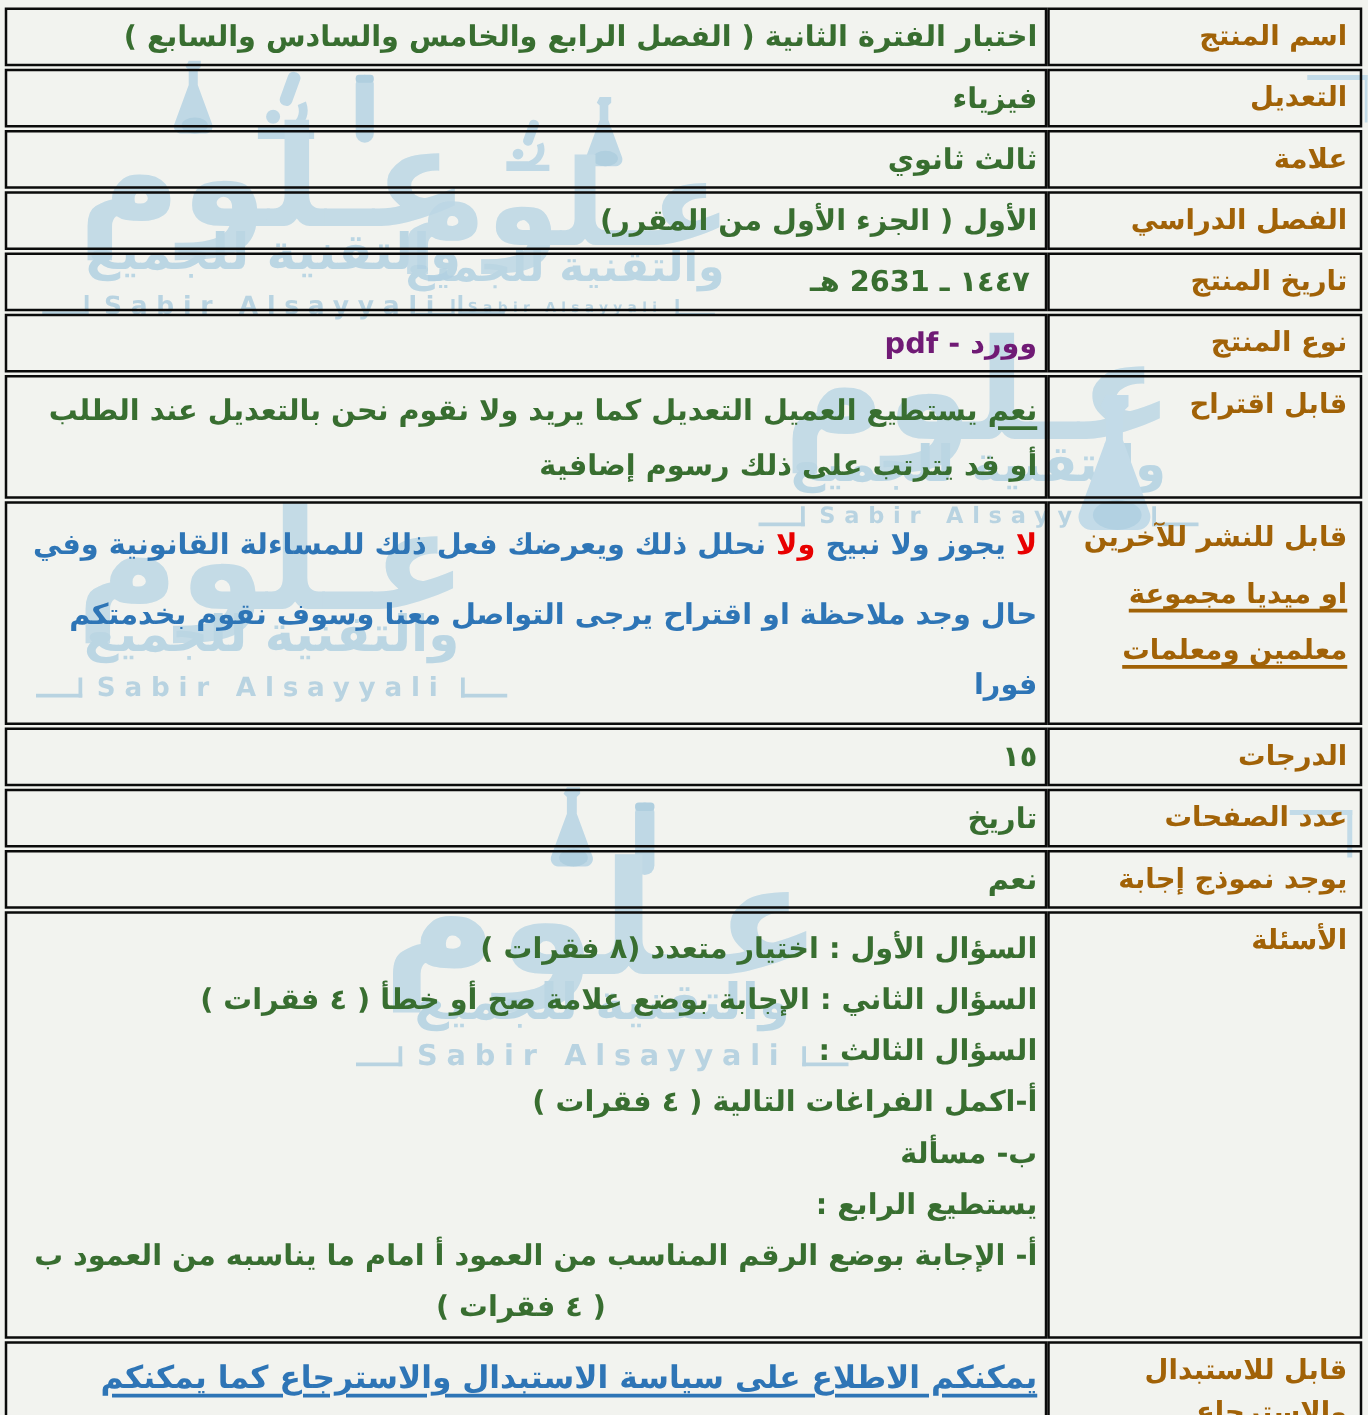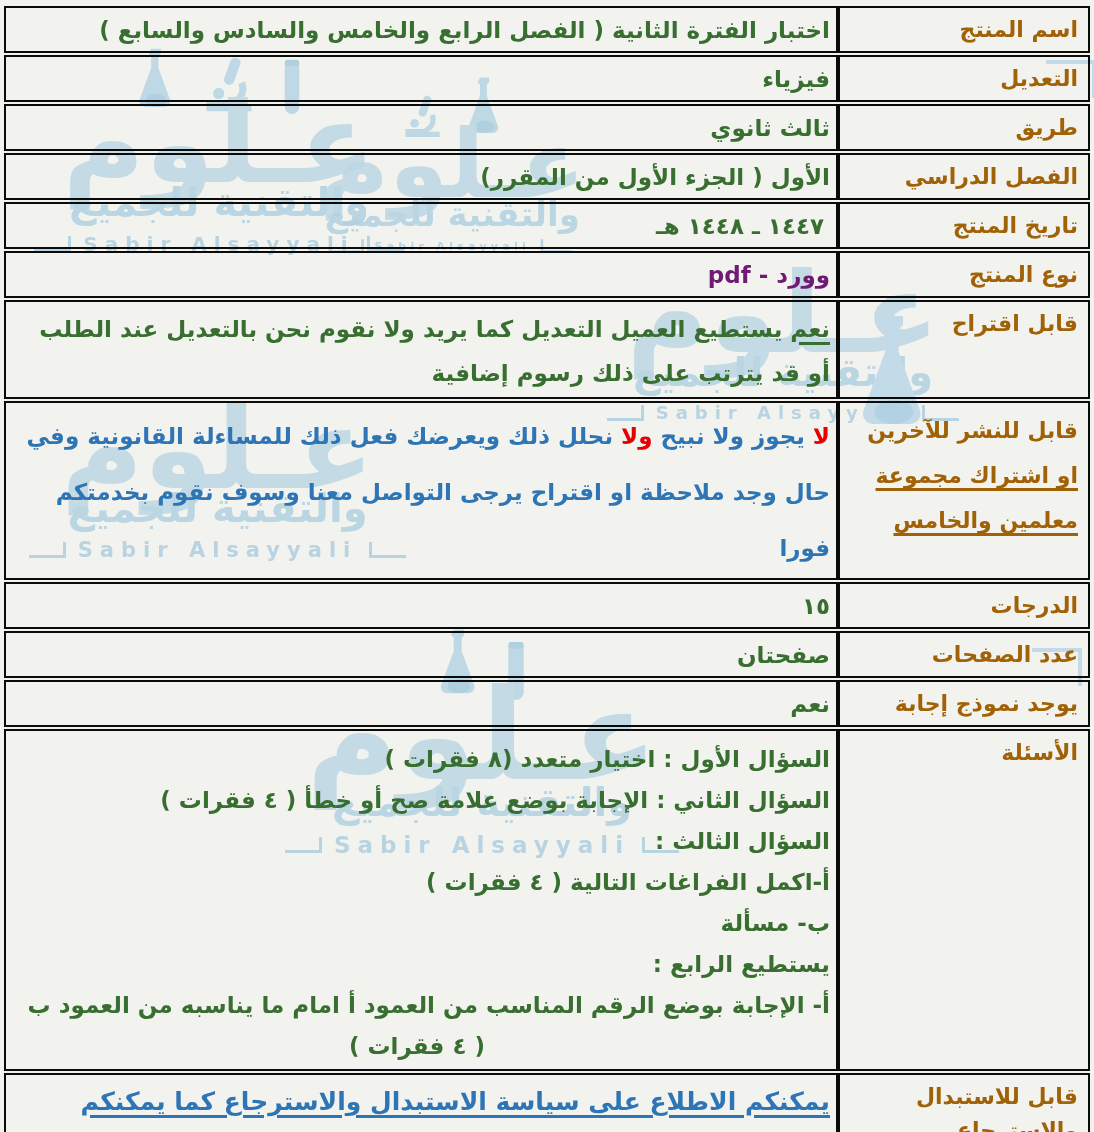--- a/index.html
+++ b/index.html
@@ -176,50 +176,50 @@
   <tbody>
       <tr class="r1">
     <td class="lbl">اسم المنتج</td>
     <td class="val">اختبار الفترة الثانية ( الفصل الرابع والخامس والسادس والسابع )</td>
   </tr>
   <tr class="r2">
     <td class="lbl">التعديل</td>
     <td class="val">فيزياء</td>
   </tr>
   <tr class="r3">
-    <td class="lbl">طريق</td>
+    <td class="lbl">علامة</td>
     <td class="val">ثالث ثانوي</td>
   </tr>
   <tr class="r4">
     <td class="lbl">الفصل الدراسي</td>
     <td class="val">الأول ( الجزء الأول من المقرر)</td>
   </tr>
   <tr class="r5">
     <td class="lbl">تاريخ المنتج</td>
-    <td class="val">١٤٤٧ ـ  ١٤٤٨ هـ</td>
+    <td class="val">١٤٤٧ ـ  2631 هـ</td>
   </tr>
   <tr class="r6">
     <td class="lbl">نوع المنتج</td>
     <td class="val">وورد - pdf</td>
   </tr>
   <tr class="r7">
     <td class="lbl">قابل اقتراح</td>
     <td class="val"><span class="u">نعم</span><span> يستطيع العميل التعديل كما يريد  ولا نقوم نحن  بالتعديل عند الطلب أو قد يترتب على ذلك رسوم إضافية</span></td>
   </tr>
   <tr class="r8">
-    <td class="lbl"><span>قابل للنشر للآخرين </span><span class="u">او اشتراك مجموعة معلمين والخامس</span></td>
+    <td class="lbl"><span>قابل للنشر للآخرين </span><span class="u">او ميديا مجموعة معلمين ومعلمات</span></td>
     <td class="val"><span class="red">لا</span><span> يجوز ولا نبيح </span><span class="red">ولا</span><span> نحلل ذلك ويعرضك فعل ذلك للمساءلة القانونية وفي حال وجد ملاحظة او اقتراح يرجى التواصل معنا وسوف نقوم بخدمتكم فورا</span></td>
   </tr>
   <tr class="r9">
     <td class="lbl">الدرجات</td>
     <td class="val">١٥</td>
   </tr>
   <tr class="r10">
     <td class="lbl">عدد الصفحات</td>
-    <td class="val">صفحتان</td>
+    <td class="val">تاريخ</td>
   </tr>
   <tr class="r11">
     <td class="lbl">يوجد نموذج إجابة</td>
     <td class="val">نعم</td>
   </tr>
   <tr class="r12">
     <td class="lbl">الأسئلة</td>
     <td class="val">
       <div class="qline">السؤال الأول : اختيار متعدد (٨ فقرات )</div>
       <div class="qline">السؤال الثاني : الإجابة بوضع علامة صح أو خطأ ( ٤ فقرات )</div>

